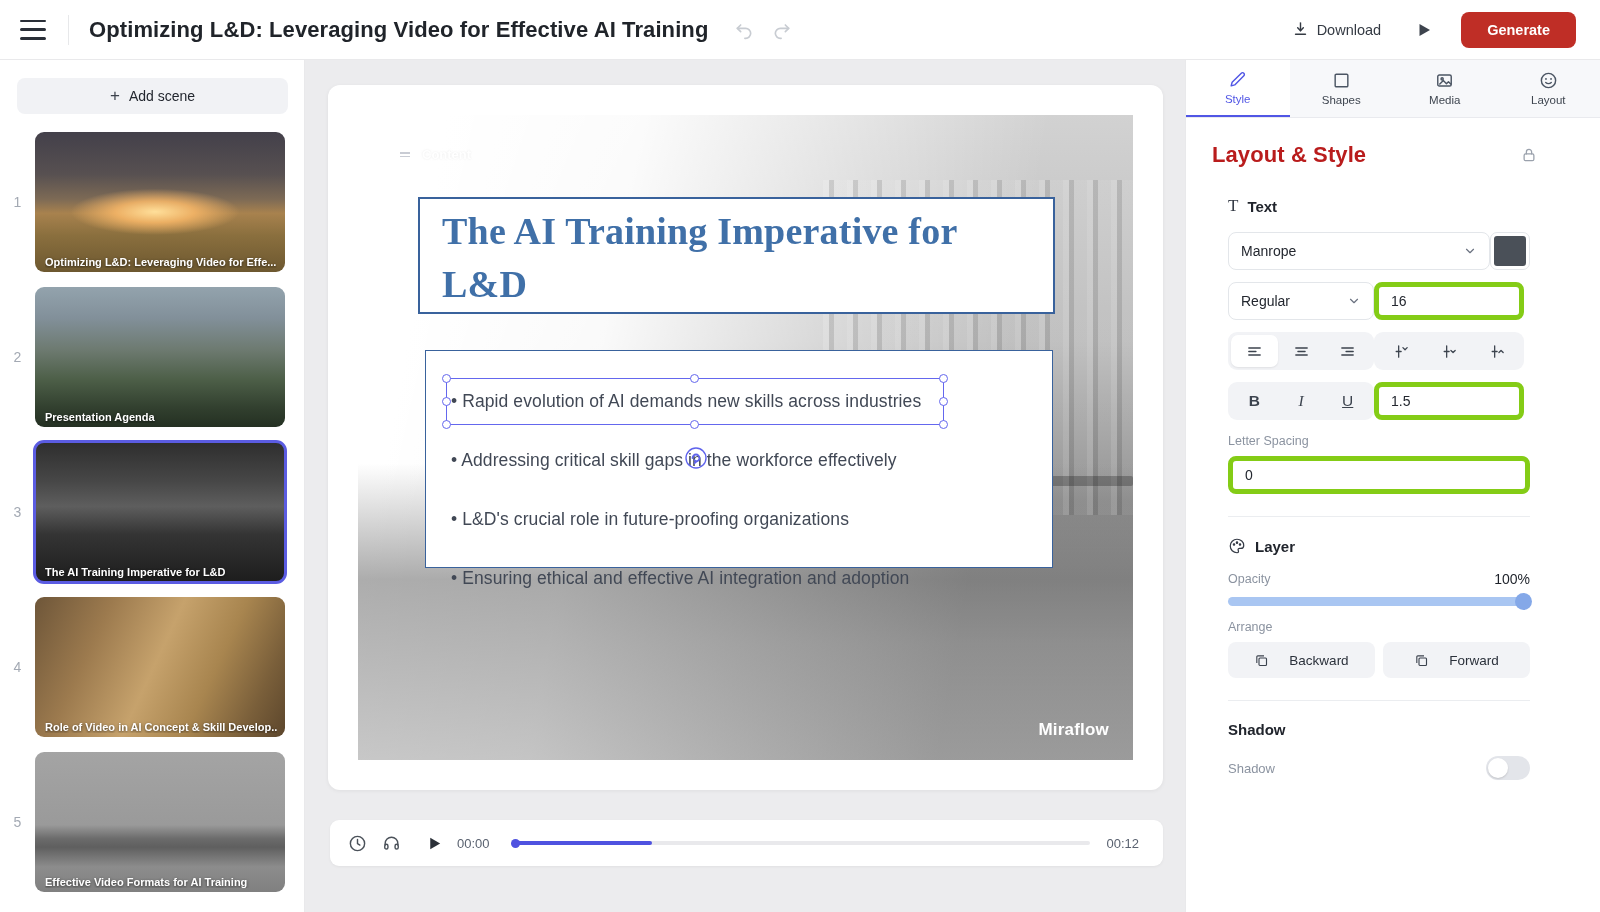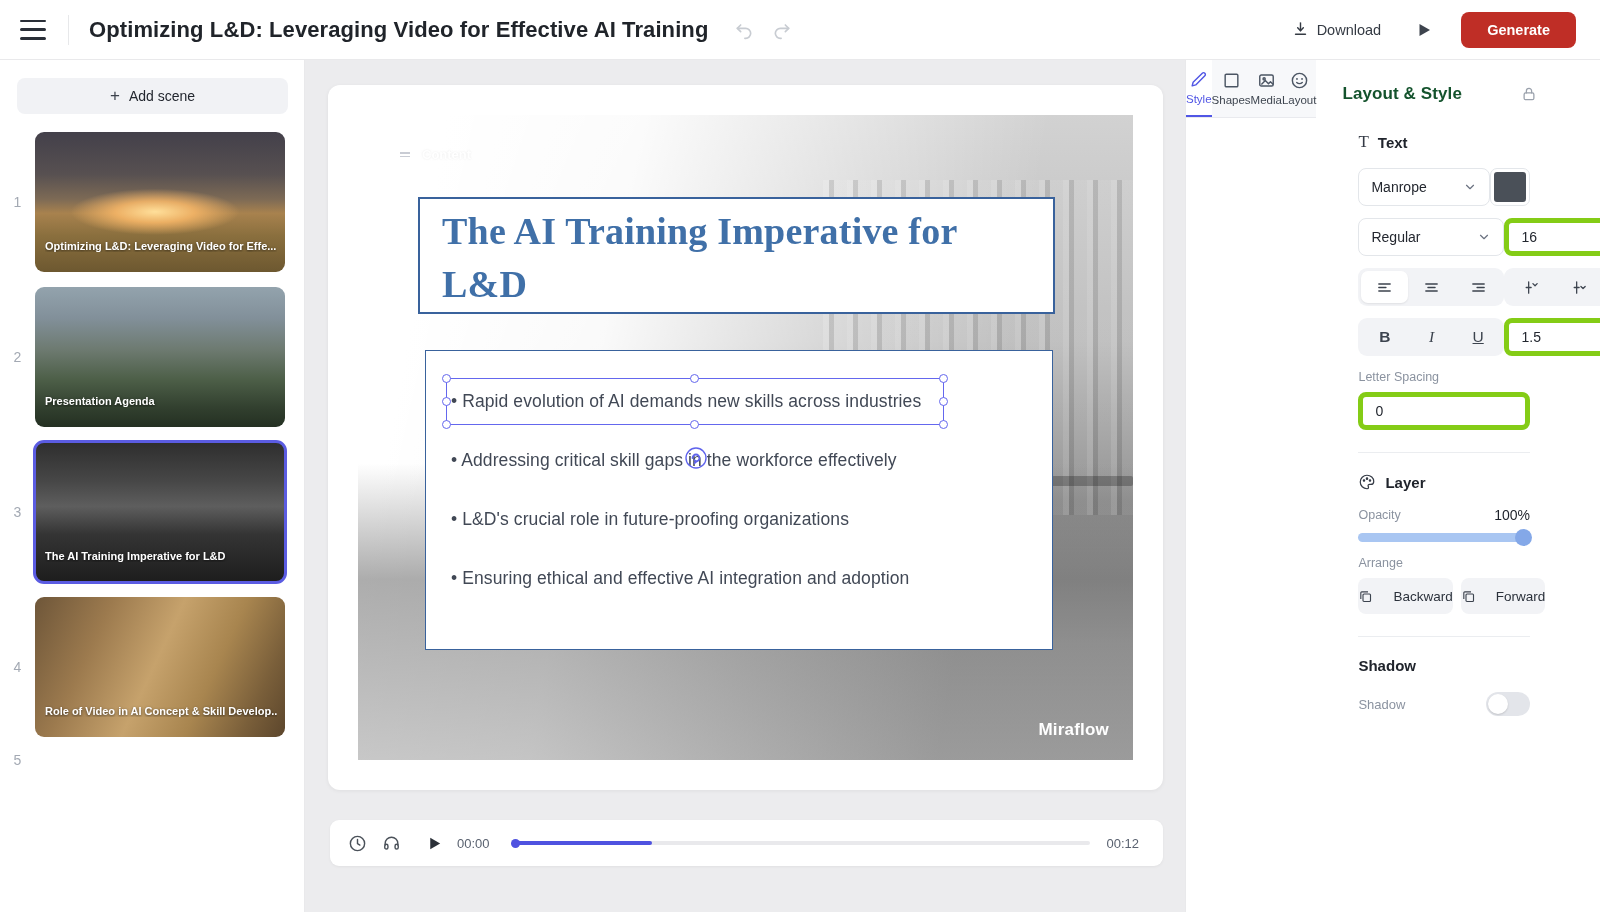--- a/index.html
+++ b/index.html
@@ -27,21 +27,21 @@
   .sidebar { width:305px; background:#fff; border-right:1px solid #e9e9eb; padding:18px 0 0 0; overflow:hidden; }
   .add-scene { margin:0 17px; height:36px; background:#f1f2f5; border-radius:8px; border:none;
     width:271px; display:flex; align-items:center; justify-content:center; gap:9px;
     font-size:14px; color:#23272f; cursor:pointer; font-family:inherit; }
   .add-scene .plus { font-size:17px; color:#3c424c; font-weight:400; }
   .scene-list { margin-top:18px; }
   .scene-row { display:flex; align-items:center; margin-bottom:15px; }
   .scene-num { width:35px; text-align:center; font-size:14px; color:#a3a9b3; }
   .scene-thumb { position:relative; width:250px; height:140px; border-radius:9px; overflow:hidden; cursor:pointer; }
   .scene-thumb.selected { outline:3px solid #5b5ce2; outline-offset:-1px; }
-  .scene-label { position:absolute; left:10px; bottom:20px; right:8px; color:#fff; font-size:11px; font-weight:700;
+  .scene-label { position:absolute; left:10px; bottom:4px; right:8px; color:#fff; font-size:11px; font-weight:700;
     text-shadow:0 1px 3px rgba(0,0,0,.65); white-space:nowrap; overflow:hidden; }
   .s1 { background: radial-gradient(ellipse 45% 22% at 48% 57%, #ffdf9a 0%, rgba(255,188,106,.8) 35%, rgba(200,140,70,0) 75%),
         linear-gradient(to bottom, #43404a 0%, #575051 30%, #7d6a55 48%, #a8824e 58%, #8a6f3e 74%, #6d5830 100%); }
   .s2 { background: linear-gradient(to bottom, #93a3ad 0%, #82909a 22%, #6d7a70 45%, #4d5f48 66%, #32402f 86%, #243022 100%); }
   .s3 { background: linear-gradient(to bottom, #2e2e2e 0%, #474747 28%, #5e5e5e 46%, #343434 66%, #1d1d1d 100%); }
   .s4 { background: linear-gradient(115deg, #6e5639 0%, #9c7a4e 25%, #c6a26c 48%, #a8854f 68%, #7a5f3a 86%, #5c462c 100%); }
   .s5 { background: linear-gradient(to bottom, #a4a4a4 0%, #9a9a9a 52%, #6b6b6b 62%, #5f5f5f 68%, #8c8c8c 82%, #808080 100%); }
 
   
   .main { flex:1; position:relative; }
@@ -58,21 +58,21 @@
   .content-badge { position:absolute; left:32px; top:28px; display:flex; align-items:center; gap:8px;
     background:rgba(255,255,255,.28); padding:4px 10px 4px 6px; border-radius:7px; }
   .content-badge .badge-ic { width:18px; height:15px; background:#fff; border-radius:4px; display:flex;
     flex-direction:column; justify-content:center; gap:2px; align-items:center; }
   .content-badge .badge-ic i { display:block; width:10px; height:1.5px; background:#c9ccd4; }
   .content-badge span { color:#fff; font-size:13px; font-weight:600; text-shadow:0 0 2px rgba(200,200,200,.4); }
   .title-box { position:absolute; left:60px; top:82px; width:637px; height:117px; background:#fff;
     border:2px solid #39629c; padding:6px 30px 0 22px; }
   .title-box h1 { font-family:"Liberation Serif", serif; font-weight:700; color:#4070a8;
     font-size:38px; line-height:53px; letter-spacing:.2px; }
-  .content-box { position:absolute; left:67px; top:235px; width:628px; height:300px; background:#fff;
+  .content-box { position:absolute; left:67px; top:235px; width:628px; height:218px; background:#fff;
     border:1.5px solid #39629c; padding:36px 0 0 25px; }
   .bullet-row { height:28px; margin-bottom:31px; display:flex; align-items:center;
     font-size:17.5px; color:#414855; letter-spacing:.1px; }
   
   .sel-box { position:absolute; left:20px; top:27px; width:498px; height:47px;
     border:1.5px solid #6467ee; pointer-events:auto; }
   .handle { position:absolute; width:9px; height:9px; background:#fff; border:1.5px solid #6467ee; border-radius:50%; }
   .h-nw{left:-5px;top:-5px;} .h-n{left:calc(50% - 5px);top:-5px;} .h-ne{right:-5px;top:-5px;}
   .h-w{left:-5px;top:calc(50% - 5px);} .h-e{right:-5px;top:calc(50% - 5px);}
   .h-sw{left:-5px;bottom:-5px;} .h-s{left:calc(50% - 5px);bottom:-5px;} .h-se{right:-5px;bottom:-5px;}
@@ -84,30 +84,30 @@
     border-radius:9px; display:flex; align-items:center; padding:0 24px 0 18px; box-shadow:0 1px 3px rgba(0,0,0,.05); }
   .pb-icon { color:#4a5159; display:flex; margin-right:15px; cursor:pointer; }
   .pb-play { color:#2b3038; margin:0 14px 0 10px; cursor:pointer; display:flex; }
   .pb-time { font-size:13px; color:#5a6270; margin-right:18px; min-width:38px; }
   .pb-track { flex:1; height:4px; background:#e9e9ec; border-radius:2px; position:relative; margin-right:16px; cursor:pointer; }
   .pb-fill { position:absolute; left:0; top:0; height:4px; width:24%; background:#4f52e0; border-radius:2px; }
   .pb-dot { position:absolute; left:-2px; top:-2.5px; width:9px; height:9px; background:#4f52e0; border-radius:50%; }
   .pb-total { font-size:13px; color:#5a6270; }
 
   
-  .panel { width:415px; background:#fff; border-left:1px solid #e9e9eb; display:flex; }
+  .panel { width:415px; background:#fff; border-left:1px solid #e9e9eb; display:flex; flex-direction:column; }
   .tabstrip { height:58px; background:#f7f8fa; border-bottom:1px solid #e9eaee; display:flex; }
   .tab { flex:1; display:flex; flex-direction:column; align-items:center; justify-content:center; gap:4px;
     font-size:11.5px; color:#3f4650; cursor:pointer; }
   .tab svg { color:#4b5563; }
   .tab.active { background:#fff; color:#5156e5; border-bottom:2px solid #5156e5; }
   .tab.active svg { color:#5156e5; }
   .panel-scroll { flex:1; padding:24px 70px 0 42px; overflow:hidden; position:relative; }
   .panel-head { display:flex; align-items:center; justify-content:space-between; margin-bottom:28px; margin-left:-16px; }
-  .panel-head h2 { font-size:17px; font-weight:700; color:#14532d; letter-spacing:.1px; }
+  .panel-head h2 { font-size:22px; font-weight:700; color:#b91c1c; letter-spacing:.1px; }
   .lock { color:#9aa1ac; display:flex; margin-right:-8px; }
   .sec-head { display:flex; align-items:center; gap:9px; font-size:15px; font-weight:700; color:#20242c; margin-bottom:16px; }
   .sec-head .t-glyph { font-family:"Liberation Serif", serif; font-size:17px; font-weight:400; color:#343a45; }
   .row { display:flex; gap:0; margin-bottom:12px; }
   .select { flex:1; height:38px; border:1px solid #e3e6ea; border-radius:8px; display:flex; align-items:center;
     padding:0 12px; font-size:14px; color:#23272f; cursor:pointer; background:#fff; justify-content:space-between; }
   .select .chev { color:#6b7280; display:flex; }
   .swatch-wrap { width:40px; height:38px; border:1px solid #e3e6ea; border-radius:7px; padding:3px; cursor:pointer; }
   .swatch { width:100%; height:100%; background:#4a5058; border-radius:3px; }
   .tfield { height:38px; border:5px solid #84cc16; border-radius:8px; padding:0 12px; font-size:14px;
@@ -206,20 +206,23 @@
         </div>
       </div>
       <div class="scene-row">
         <div class="scene-num">4</div>
         <div class="scene-thumb s4">
           <div class="scene-label">Role of Video in AI Concept &amp; Skill Develop...</div>
         </div>
       </div>
       <div class="scene-row">
         <div class="scene-num">5</div>
+        <div class="scene-thumb s5">
+          <div class="scene-label">Effective Video Formats for AI Training</div>
+        </div>
       </div>
     </div>
   </aside>
 
   <main class="main">
     <div class="canvas-card">
       <div class="slide">
         <div class="buildings"></div>
         <div class="bridge-line"></div>
         <div class="content-badge">

